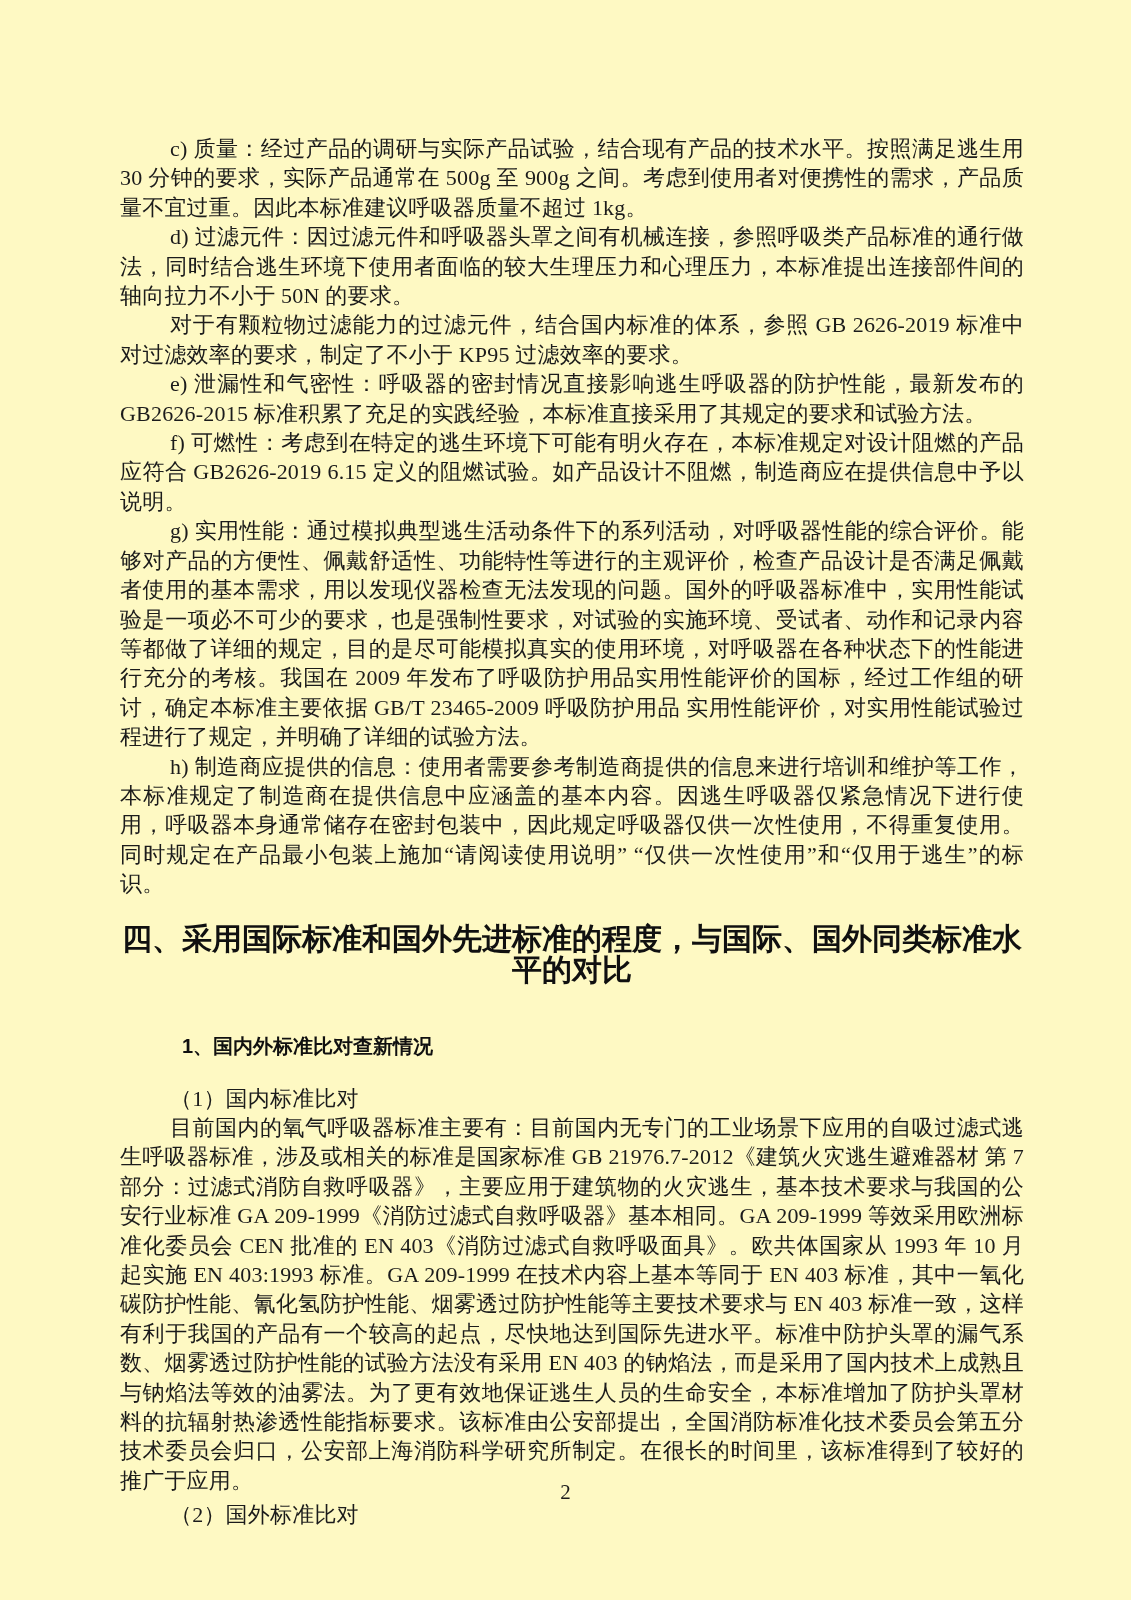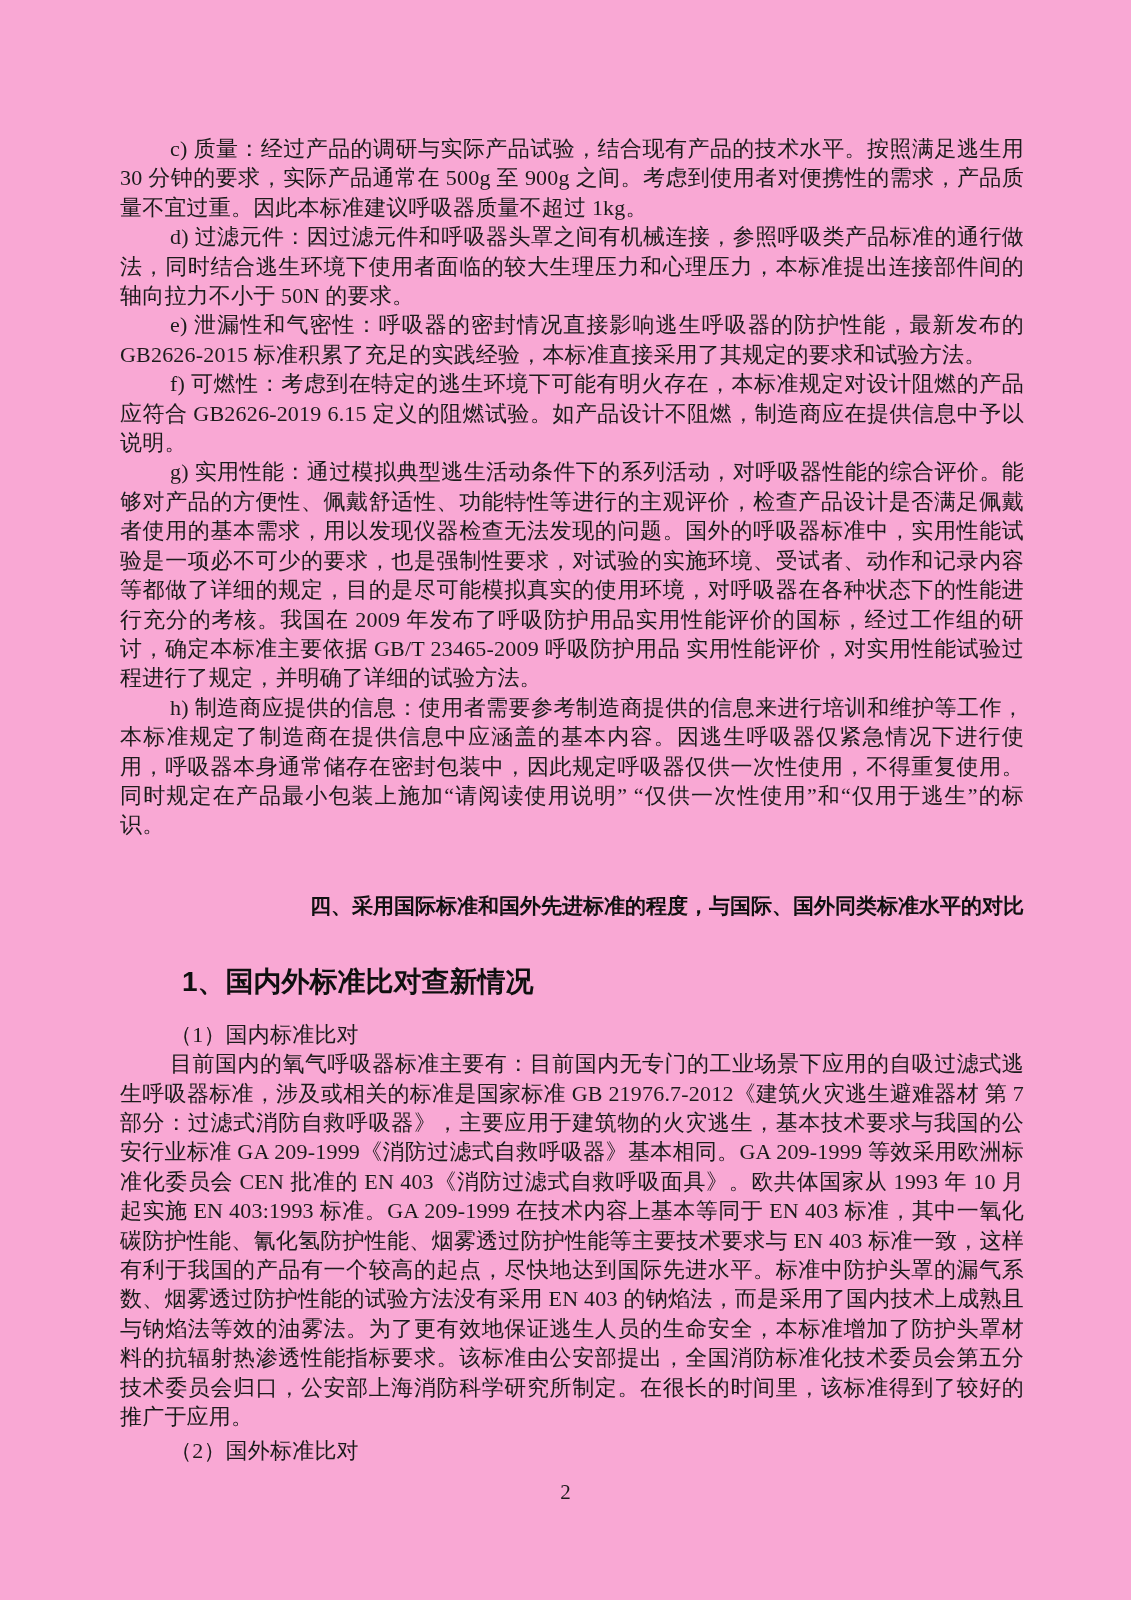--- a/index.html
+++ b/index.html
@@ -1,51 +1,51 @@
 <!DOCTYPE html>
 <html><head>
 <meta charset="utf-8">
 <style>
   html,body{margin:0;padding:0;background:#ffffff;}
   .page{
     position:relative;
     width:1131px;
     height:1600px;
-    background:#f9a8d4;
+    background:#fef9c3;
     overflow:hidden;
     font-family:"Liberation Serif","DejaVu Serif",serif;
     color:#1b1b1b;
   }
   .content{
     position:absolute;
     left:120px;
     top:134px;
     width:904px;
   }
   .para{
     margin:0;
     font-size:22px;
     line-height:29.4px;
     text-align:justify;
     text-indent:50px;
     letter-spacing:0.2px;
   }
   .heading-1{
-    margin:50px 0 0 0;
-    font-size:21px;
+    margin:24px 0 0 0;
+    font-size:30px;
     line-height:31px;
     font-weight:700;
     color:#101010;
     font-family:"Liberation Sans","DejaVu Sans",sans-serif;
-    text-align:right;
+    text-align:center;
     text-indent:0;
   }
   .heading-2{
     margin:46px 0 0 62px;
-    font-size:28px;
+    font-size:20px;
     line-height:30px;
     font-weight:700;
     color:#101010;
     font-family:"Liberation Sans","DejaVu Sans",sans-serif;
   }
   .label-line{
     margin-top:23px;
     text-align:left;
   }
   .label-line-2{
@@ -66,20 +66,21 @@
 <body>
 
 <div class="page">
   <div class="content">
 
     <p class="para">c) 质量：经过产品的调研与实际产品试验，结合现有产品的技术水平。按照满足逃生用 30 分钟的要求，实际产品通常在 500g 至 900g 之间。考虑到使用者对便携性的需求，产品质量不宜过重。因此本标准建议呼吸器质量不超过 1kg。</p>
 
     <p class="para">d) 过滤元件：因过滤元件和呼吸器头罩之间有机械连接，参照呼吸类产品标准的通行做法，同时结合逃生环境下使用者面临的较大生理压力和心理压力，本标准提出连接部件间的轴向拉力不小于 50N 的要求。</p>
 
 
+    <p class="para">对于有颗粒物过滤能力的过滤元件，结合国内标准的体系，参照 GB 2626-2019 标准中对过滤效率的要求，制定了不小于 KP95 过滤效率的要求。</p>
 
     <p class="para">e) 泄漏性和气密性：呼吸器的密封情况直接影响逃生呼吸器的防护性能，最新发布的 GB2626-2015 标准积累了充足的实践经验，本标准直接采用了其规定的要求和试验方法。</p>
 
     <p class="para">f) 可燃性：考虑到在特定的逃生环境下可能有明火存在，本标准规定对设计阻燃的产品应符合 GB2626-2019 6.15 定义的阻燃试验。如产品设计不阻燃，制造商应在提供信息中予以说明。</p>
 
     <p class="para">g) 实用性能：通过模拟典型逃生活动条件下的系列活动，对呼吸器性能的综合评价。能够对产品的方便性、佩戴舒适性、功能特性等进行的主观评价，检查产品设计是否满足佩戴者使用的基本需求，用以发现仪器检查无法发现的问题。国外的呼吸器标准中，实用性能试验是一项必不可少的要求，也是强制性要求，对试验的实施环境、受试者、动作和记录内容等都做了详细的规定，目的是尽可能模拟真实的使用环境，对呼吸器在各种状态下的性能进行充分的考核。我国在 2009 年发布了呼吸防护用品实用性能评价的国标，经过工作组的研讨，确定本标准主要依据 GB/T 23465-2009 呼吸防护用品 实用性能评价，对实用性能试验过程进行了规定，并明确了详细的试验方法。</p>
 
     <p class="para">h) 制造商应提供的信息：使用者需要参考制造商提供的信息来进行培训和维护等工作，本标准规定了制造商在提供信息中应涵盖的基本内容。因逃生呼吸器仅紧急情况下进行使用，呼吸器本身通常储存在密封包装中，因此规定呼吸器仅供一次性使用，不得重复使用。同时规定在产品最小包装上施加“请阅读使用说明” “仅供一次性使用”和“仅用于逃生”的标识。</p>
 
     <h1 class="heading-1">四、采用国际标准和国外先进标准的程度，与国际、国外同类标准水平的对比</h1>

